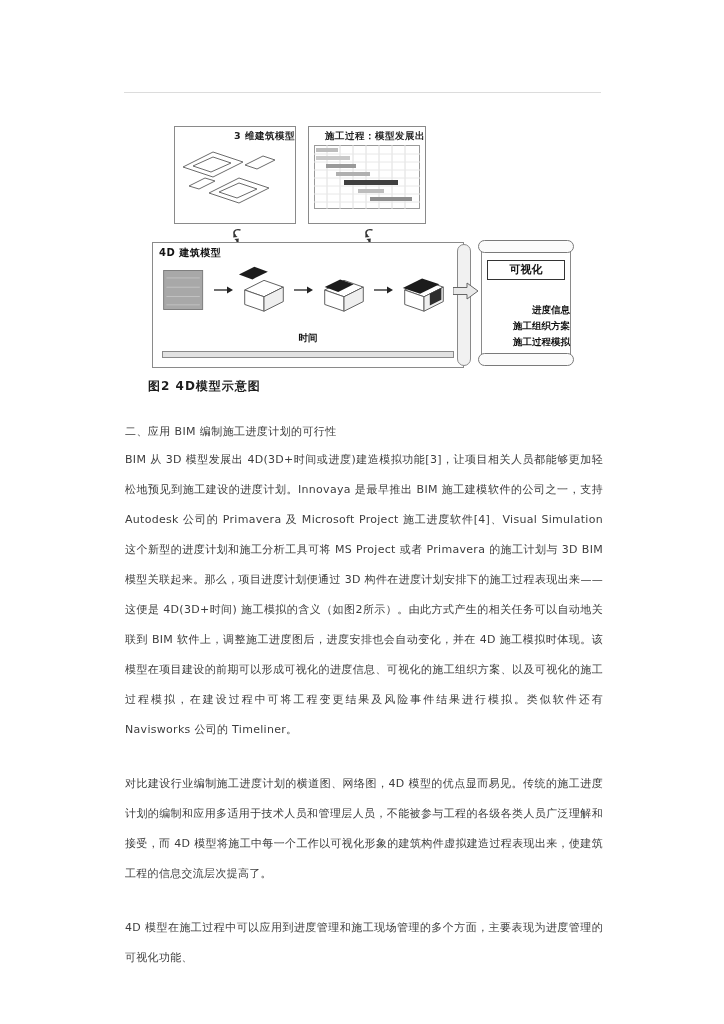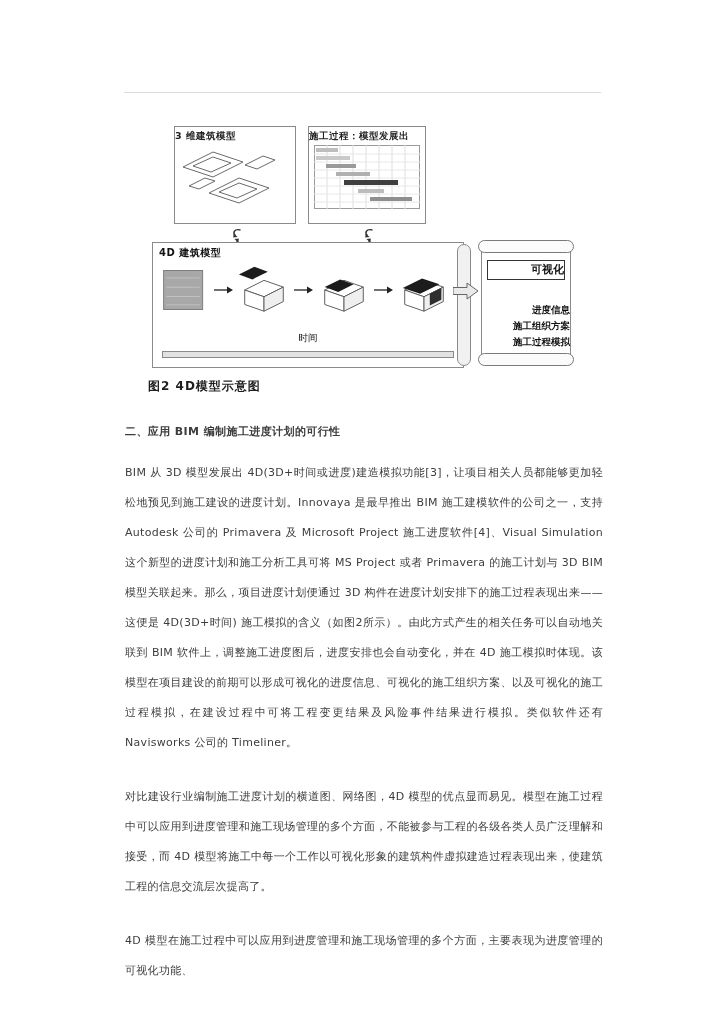--- a/index.html
+++ b/index.html
@@ -14,21 +14,21 @@
     position:absolute; left:124px; top:92px;
     width:477px; height:1px; background:#dcdcdc;
   }
 
   
   .figure { position:absolute; left:148px; top:126px; width:430px; height:272px; }
   .diagram { position:relative; width:430px; height:248px; }
 
   .box { position:absolute; border:1px solid #8a8a8a; background:#fff; }
   .box-title {
-    text-align:left; font-weight:bold; font-size:9.5px; color:#222;
+    text-align:right; font-weight:bold; font-size:9.5px; color:#222;
     padding-top:3px; letter-spacing:0.5px;
   }
   .box-3d   { left:26px;  top:0; width:122px; height:98px; }
   .box-gantt{ left:160px; top:0; width:118px; height:98px; }
   .box-3d svg, .box-gantt svg { display:block; margin:2px auto 0 auto; }
 
   .cycle { position:absolute; width:16px; height:24px; }
   .cycle-left  { left:80px;  top:100px; }
   .cycle-right { left:212px; top:100px; }
 
@@ -36,21 +36,21 @@
   .box4d-title {
     position:absolute; left:6px; top:3px;
     font-weight:bold; font-size:10px; color:#111; letter-spacing:0.5px;
   }
   .sequence {
     position:absolute; left:6px; top:17px; right:4px; height:60px;
     display:flex; align-items:center; gap:3px;
   }
   .time-label {
     position:absolute; left:0; right:0; bottom:22px;
-    text-align:center; font-weight:normal; font-size:9.5px; color:#111;
+    text-align:center; font-weight:bold; font-size:9.5px; color:#111;
   }
   .time-bar {
     position:absolute; left:9px; right:9px; bottom:9px; height:7px;
     background:#e2e2e2; border:1px solid #8a8a8a;
   }
 
   .scroll-roll {
     position:absolute; left:309px; top:118px; width:14px; height:122px;
     border:1px solid #8a8a8a; border-radius:7px; background:#f1f1f1;
   }
@@ -61,37 +61,37 @@
     position:absolute; left:3px; right:3px; top:6px; bottom:6px;
     background:#fff; border-left:1px solid #8a8a8a; border-right:1px solid #8a8a8a;
   }
   .curl {
     position:absolute; left:0; width:96px; height:13px;
     border:1px solid #7a7a7a; border-radius:7px; background:#fbfbfb;
   }
   .curl-top { top:0; } .curl-bottom { bottom:0; }
   .vis-title {
     position:absolute; left:9px; right:9px; top:20px; height:20px;
-    border:1px solid #333; text-align:right;
+    border:1px solid #333; text-align:center;
     font-weight:bold; font-size:11px; line-height:18px; color:#111;
   }
   .vis-items { position:absolute; left:13px; top:62px; right:4px; }
   .vis-item { font-weight:bold; font-size:9.5px; line-height:16px; color:#111;text-align:right; }
 
   .fig-caption {
     position:absolute; left:0; top:252px; width:320px;
     font-weight:bold; font-size:12px; color:#1e1e1e;
     letter-spacing:1px;
   }
 
   
   .article { position:absolute; left:125px; top:424px; width:478px; }
   .article h2 {
-    font-size:11px; font-weight:bold; color:#3d3d3d;
-    letter-spacing:0.4px; margin-bottom:19px;
+    font-size:11px; font-weight:normal; color:#3d3d3d;
+    letter-spacing:0.4px; margin-bottom:6px;
   }
   .article p {
     font-size:11px; line-height:30px; letter-spacing:0.3px;
     text-align:justify; color:#3d3d3d; margin-bottom:24px;
   }
 </style>
 </head>
 <body>
 
 <div class="top-divider"></div>
@@ -227,15 +227,15 @@
       <div class="curl curl-bottom"></div>
     </div>
 
     <figcaption class="fig-caption">图2 4D模型示意图</figcaption>
   </div>
 </figure>
 
 <div class="article">
   <h2>二、应用 BIM 编制施工进度计划的可行性</h2>
   <p>BIM 从 3D 模型发展出 4D(3D+时间或进度)建造模拟功能[3]，让项目相关人员都能够更加轻松地预见到施工建设的进度计划。Innovaya 是最早推出 BIM 施工建模软件的公司之一，支持 Autodesk 公司的 Primavera 及 Microsoft Project 施工进度软件[4]、Visual Simulation 这个新型的进度计划和施工分析工具可将 MS Project 或者 Primavera 的施工计划与 3D BIM 模型关联起来。那么，项目进度计划便通过 3D 构件在进度计划安排下的施工过程表现出来——这便是 4D(3D+时间) 施工模拟的含义（如图2所示）。由此方式产生的相关任务可以自动地关联到 BIM 软件上，调整施工进度图后，进度安排也会自动变化，并在 4D 施工模拟时体现。该模型在项目建设的前期可以形成可视化的进度信息、可视化的施工组织方案、以及可视化的施工过程模拟，在建设过程中可将工程变更结果及风险事件结果进行模拟。类似软件还有 Navisworks 公司的 Timeliner。</p>
-  <p>对比建设行业编制施工进度计划的横道图、网络图，4D 模型的优点显而易见。模型在施工过程中可以应用到进度管理和施工现场管理的多个方面，不能被参与工程的各级各类人员广泛理解和接受，而 4D 模型将施工中每一个工作以可视化形象的建筑构件虚拟建造过程表现出来，使建筑工程的信息交流层次提高了。</p>
+  <p>对比建设行业编制施工进度计划的横道图、网络图，4D 模型的优点显而易见。传统的施工进度计划的编制和应用多适用于技术人员和管理层人员，不能被参与工程的各级各类人员广泛理解和接受，而 4D 模型将施工中每一个工作以可视化形象的建筑构件虚拟建造过程表现出来，使建筑工程的信息交流层次提高了。</p>
   <p>4D 模型在施工过程中可以应用到进度管理和施工现场管理的多个方面，主要表现为进度管理的可视化功能、</p>
 </div>
 
 </body></html>

